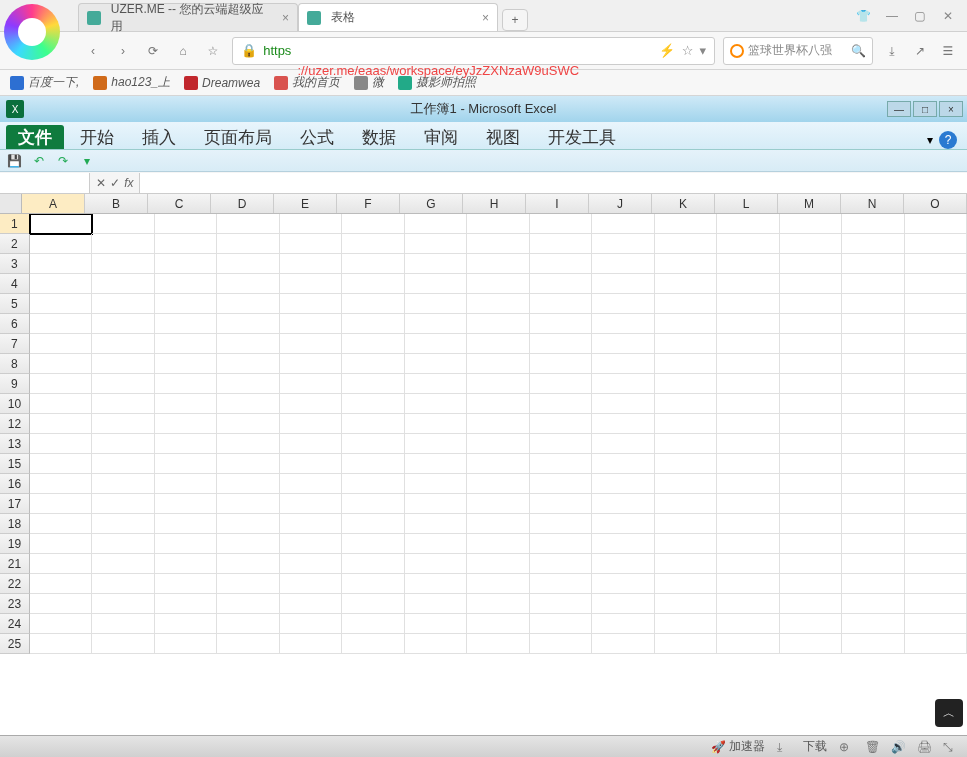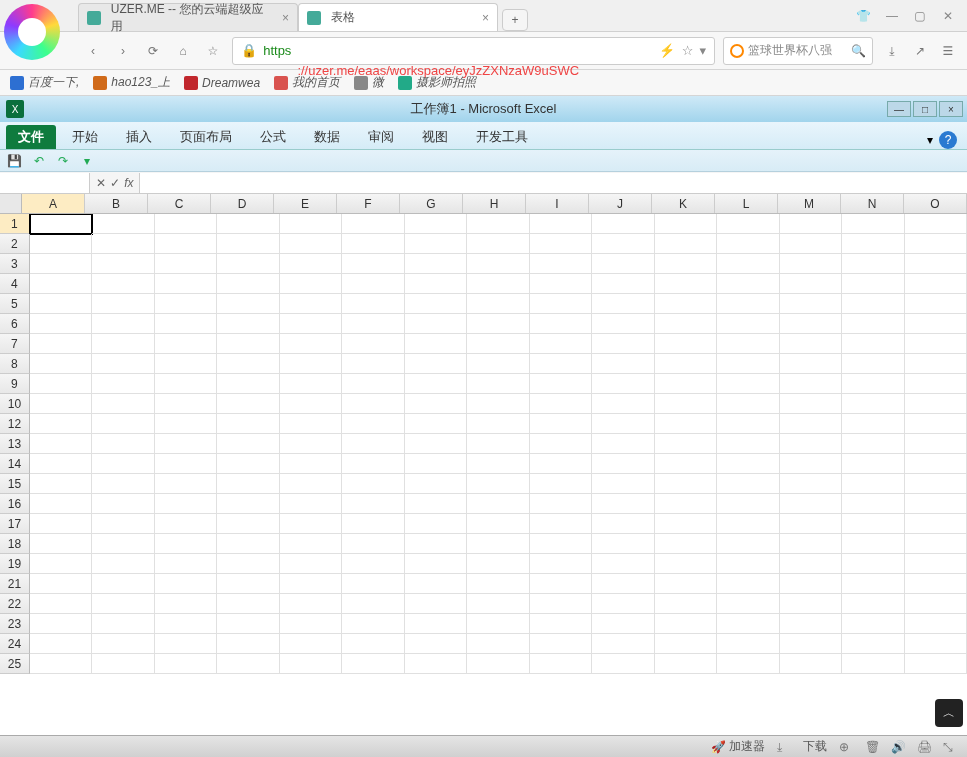--- a/index.html
+++ b/index.html
@@ -36,21 +36,21 @@
 
 
 .excel { position:relative; height: calc(757px - 32px - 38px - 26px - 22px); background:#fff; }
 .excel-titlebar { height:26px; background:linear-gradient(#cfe9f7,#a1d4ec); display:flex; align-items:center; font-size:13px; color:#333; }
 .xl-icon { width:18px; height:18px; margin:0 6px; background:#0a6f3c; color:#fff; font-size:10px; display:flex; align-items:center; justify-content:center; border-radius:2px; }
 .xl-title { position:absolute; left:50%; transform:translateX(-50%); }
 .xl-winbtns { margin-left:auto; display:flex; gap:2px; padding-right:4px; }
 .xl-wb { width:24px; height:16px; background:#bcd8e8; border:1px solid #7aa; display:flex; align-items:center; justify-content:center; font-size:10px; cursor:pointer; }
 
 .ribbon-tabs { height:28px; background:linear-gradient(#e9f5fc,#d5ecf7); display:flex; align-items:flex-end; padding-left:6px; gap:4px; border-bottom:1px solid #9cc; }
-.rtab { height:24px; padding:8px 12px; display:flex; align-items:center; font-size:13px; color:#333; cursor:pointer; border-radius:3px 3px 0 0; }
+.rtab { height:24px; padding:8px 12px; display:flex; align-items:center; font-size:17px; color:#333; cursor:pointer; border-radius:3px 3px 0 0; }
 .rtab.file { background:#0f7b3e; color:#fff; font-weight:bold; }
 .rtab-help { margin-left:auto; display:flex; gap:6px; padding-right:10px; align-items:center; }
 .help-qm { width:18px; height:18px; background:#2a7ad1; color:#fff; border-radius:50%; display:flex; align-items:center; justify-content:center; font-size:12px; }
 
 .qat { height:22px; background:linear-gradient(#e5f2fa,#d8ecf6); border-bottom:1px solid #b5d0dd; display:flex; align-items:center; padding-left:6px; gap:6px; }
 .qat-btn { width:18px; height:18px; display:flex; align-items:center; justify-content:center; color:#2a5; cursor:pointer; }
 
 .fx-row { height:22px; border-bottom:1px solid #ccc; display:flex; align-items:center; background:#f5f5f5; }
 .namebox { width:90px; height:20px; border-right:1px solid #ccc; padding:0 6px; display:flex; align-items:center; background:#fff; }
 .fx-btns { display:flex; gap:4px; padding:0 6px; color:#666; }
@@ -433,38 +433,20 @@
           <div class="cell"></div>
           <div class="cell"></div>
           <div class="cell"></div>
           <div class="cell"></div>
           <div class="cell"></div>
           <div class="cell"></div>
           <div class="cell"></div>
           <div class="cell"></div>
         </div>
         <div class="row">
-          <div class="rh">14</div>
-          <div class="cell"></div>
-          <div class="cell"></div>
-          <div class="cell"></div>
-          <div class="cell"></div>
-          <div class="cell"></div>
-          <div class="cell"></div>
-          <div class="cell"></div>
-          <div class="cell"></div>
-          <div class="cell"></div>
-          <div class="cell"></div>
-          <div class="cell"></div>
-          <div class="cell"></div>
-          <div class="cell"></div>
-          <div class="cell"></div>
-          <div class="cell"></div>
-        </div>
-        <div class="row">
           <div class="rh">15</div>
           <div class="cell"></div>
           <div class="cell"></div>
           <div class="cell"></div>
           <div class="cell"></div>
           <div class="cell"></div>
           <div class="cell"></div>
           <div class="cell"></div>
           <div class="cell"></div>
           <div class="cell"></div>

